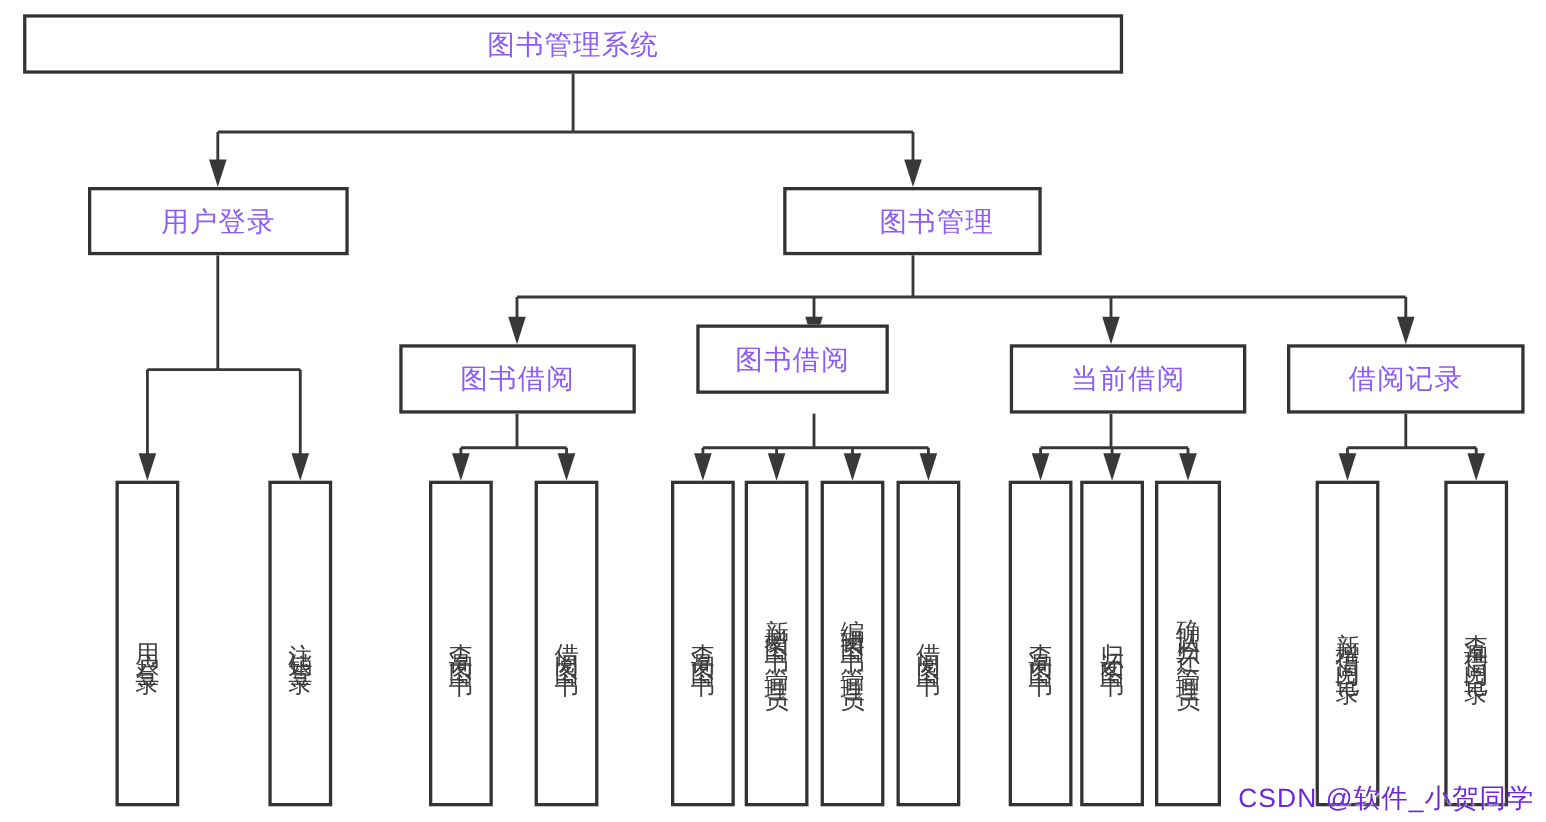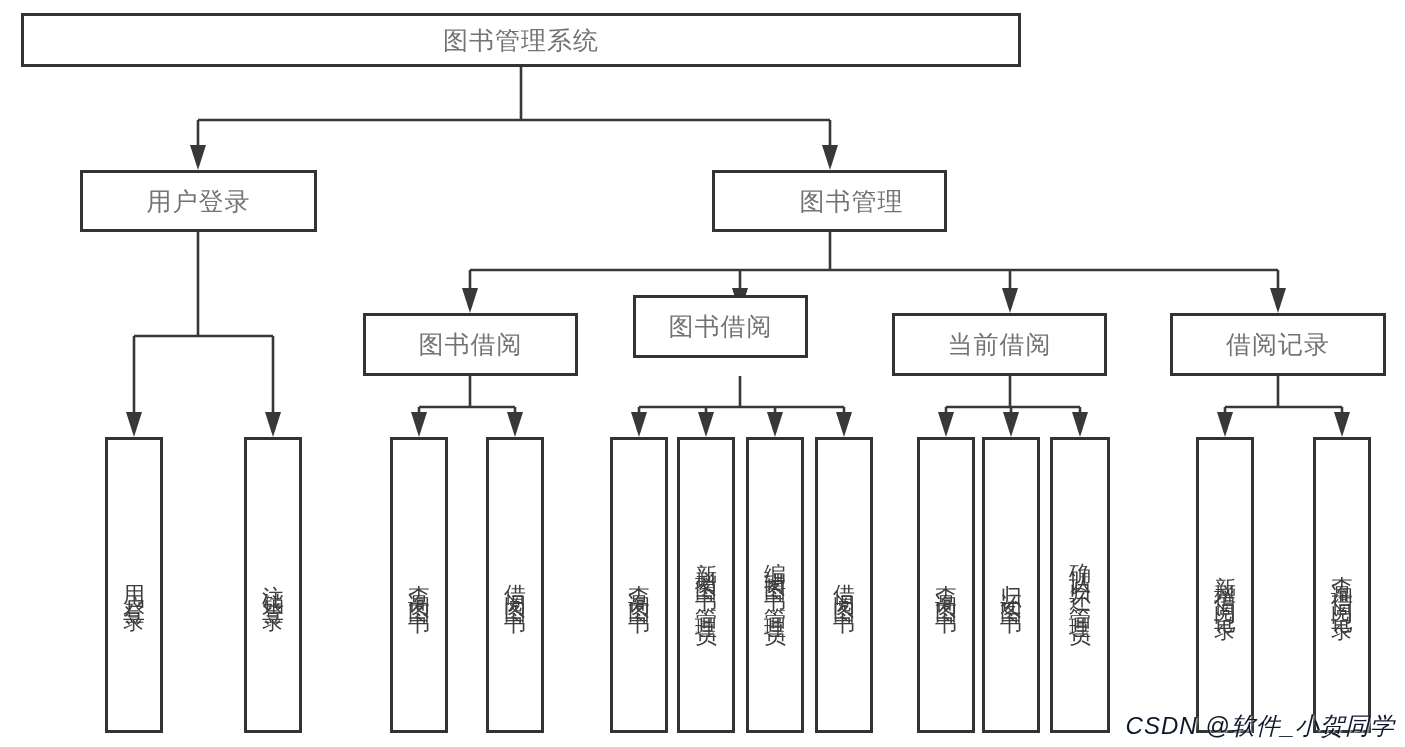--- a/index.html
+++ b/index.html
@@ -33,21 +33,21 @@
   }
   .node {
     position: absolute;
     box-sizing: border-box;
     border: 3px solid #333333;
     background: #ffffff;
     display: flex;
     align-items: center;
     justify-content: center;
     font-size: 25px;
-    color: #737373;
+    color: #8b5cf6;
     letter-spacing: 1px;
     white-space: nowrap;
   }
   .leaf {
     position: absolute;
     box-sizing: border-box;
     border: 3px solid #333333;
     background: #ffffff;
     width: 58px;
     height: 296px;
@@ -64,25 +64,24 @@
     letter-spacing: 9px;
     line-height: 1;
     color: #3d3d3d;
     white-space: nowrap;
   }
   .watermark {
     position: absolute;
     right: 10px;
     bottom: 5px;
     font-size: 24px;
-    color: #0f172a;
+    color: #6d28d9;
     letter-spacing: 1px;
     text-shadow: 1px 1px 2px rgba(255,255,255,0.9);
     white-space: nowrap;
-    font-style: italic;
   }
 </style>
 </head>
 <body>
 
 <div class="stage">
 
   <svg class="connectors" viewBox="0 0 1405 747" xmlns="http://www.w3.org/2000/svg">
     <g>
       <path d="M521,67 V120"></path>
@@ -162,21 +161,21 @@
   <div class="node" style="left:712px; top:170px; width:235px; height:62px;padding-left:44px;">
     <span>图书管理</span>
   </div>
 
   <div class="node" style="left:363px; top:313px; width:215px; height:63px;">
     <span>图书借阅</span>
   </div>
   <div class="node" style="left:633px; top:295px; width:175px; height:63px;">
     <span>图书借阅</span>
   </div>
-  <div class="node" style="left:892px; top:313px; width:215px; height:63px;">
+  <div class="node" style="left:918px; top:313px; width:215px; height:63px;">
     <span>当前借阅</span>
   </div>
   <div class="node" style="left:1170px; top:313px; width:216px; height:63px;">
     <span>借阅记录</span>
   </div>
 
   <div class="leaf" style="left:105px;">
     <span>用户登录</span>
   </div>
   <div class="leaf" style="left:244px;">

